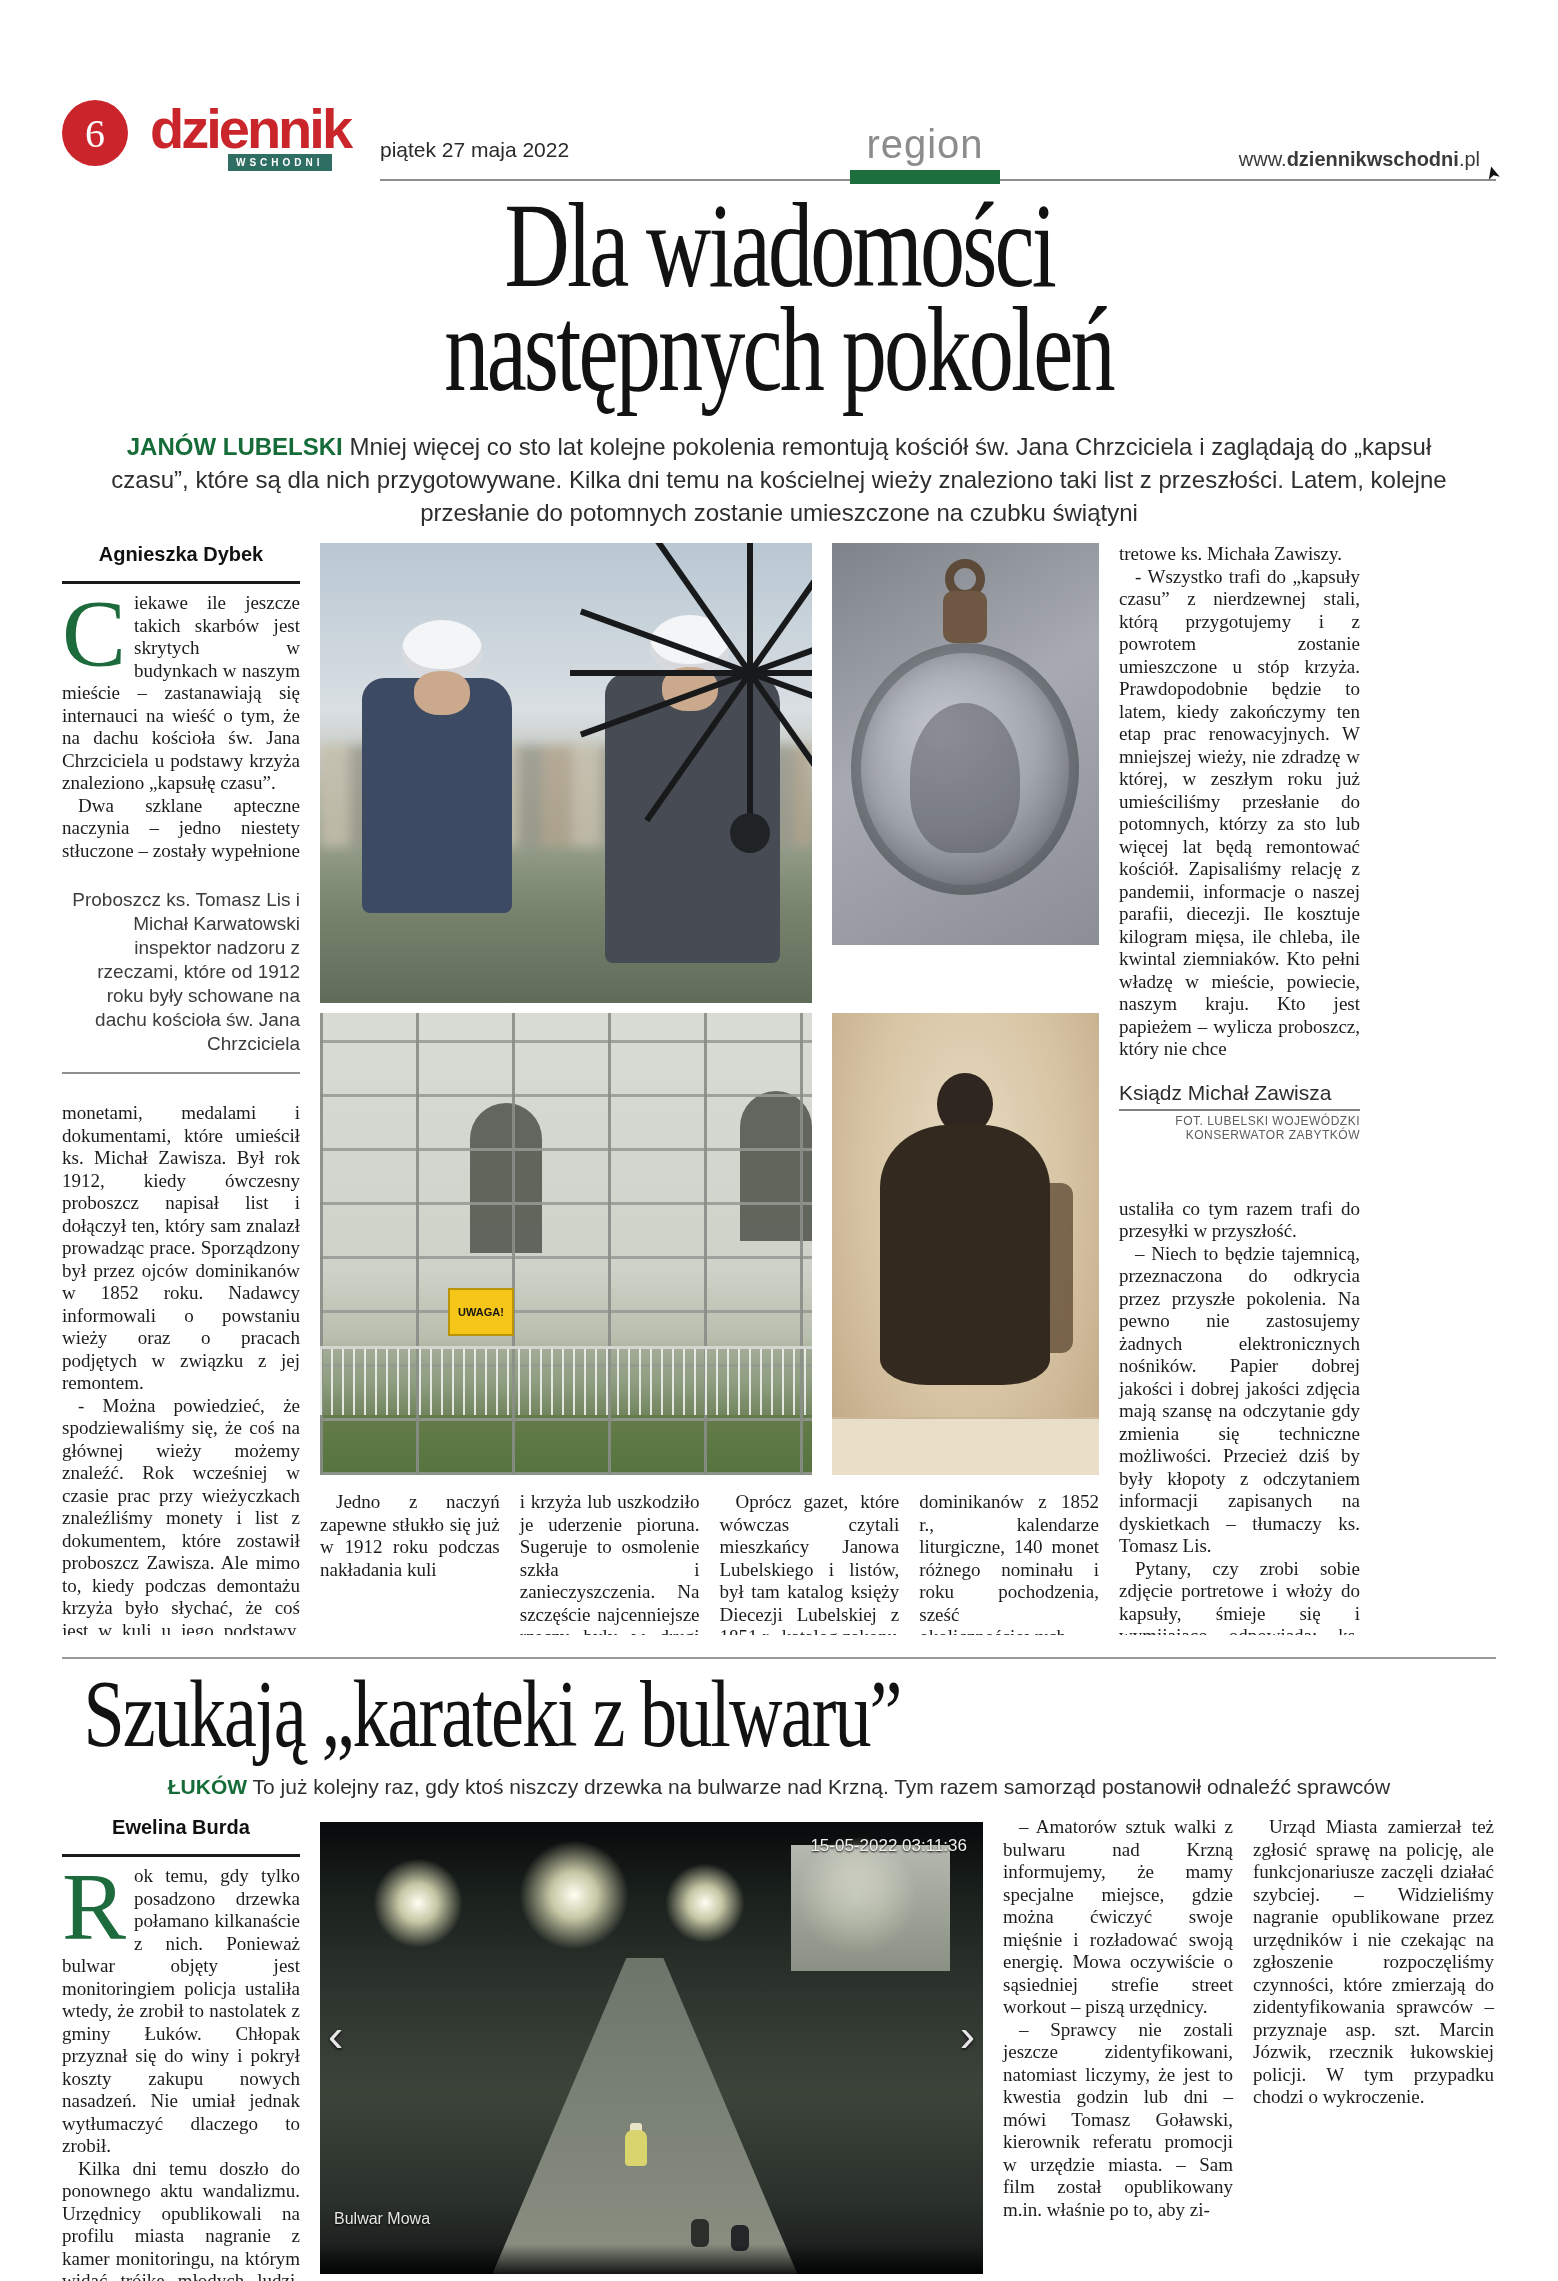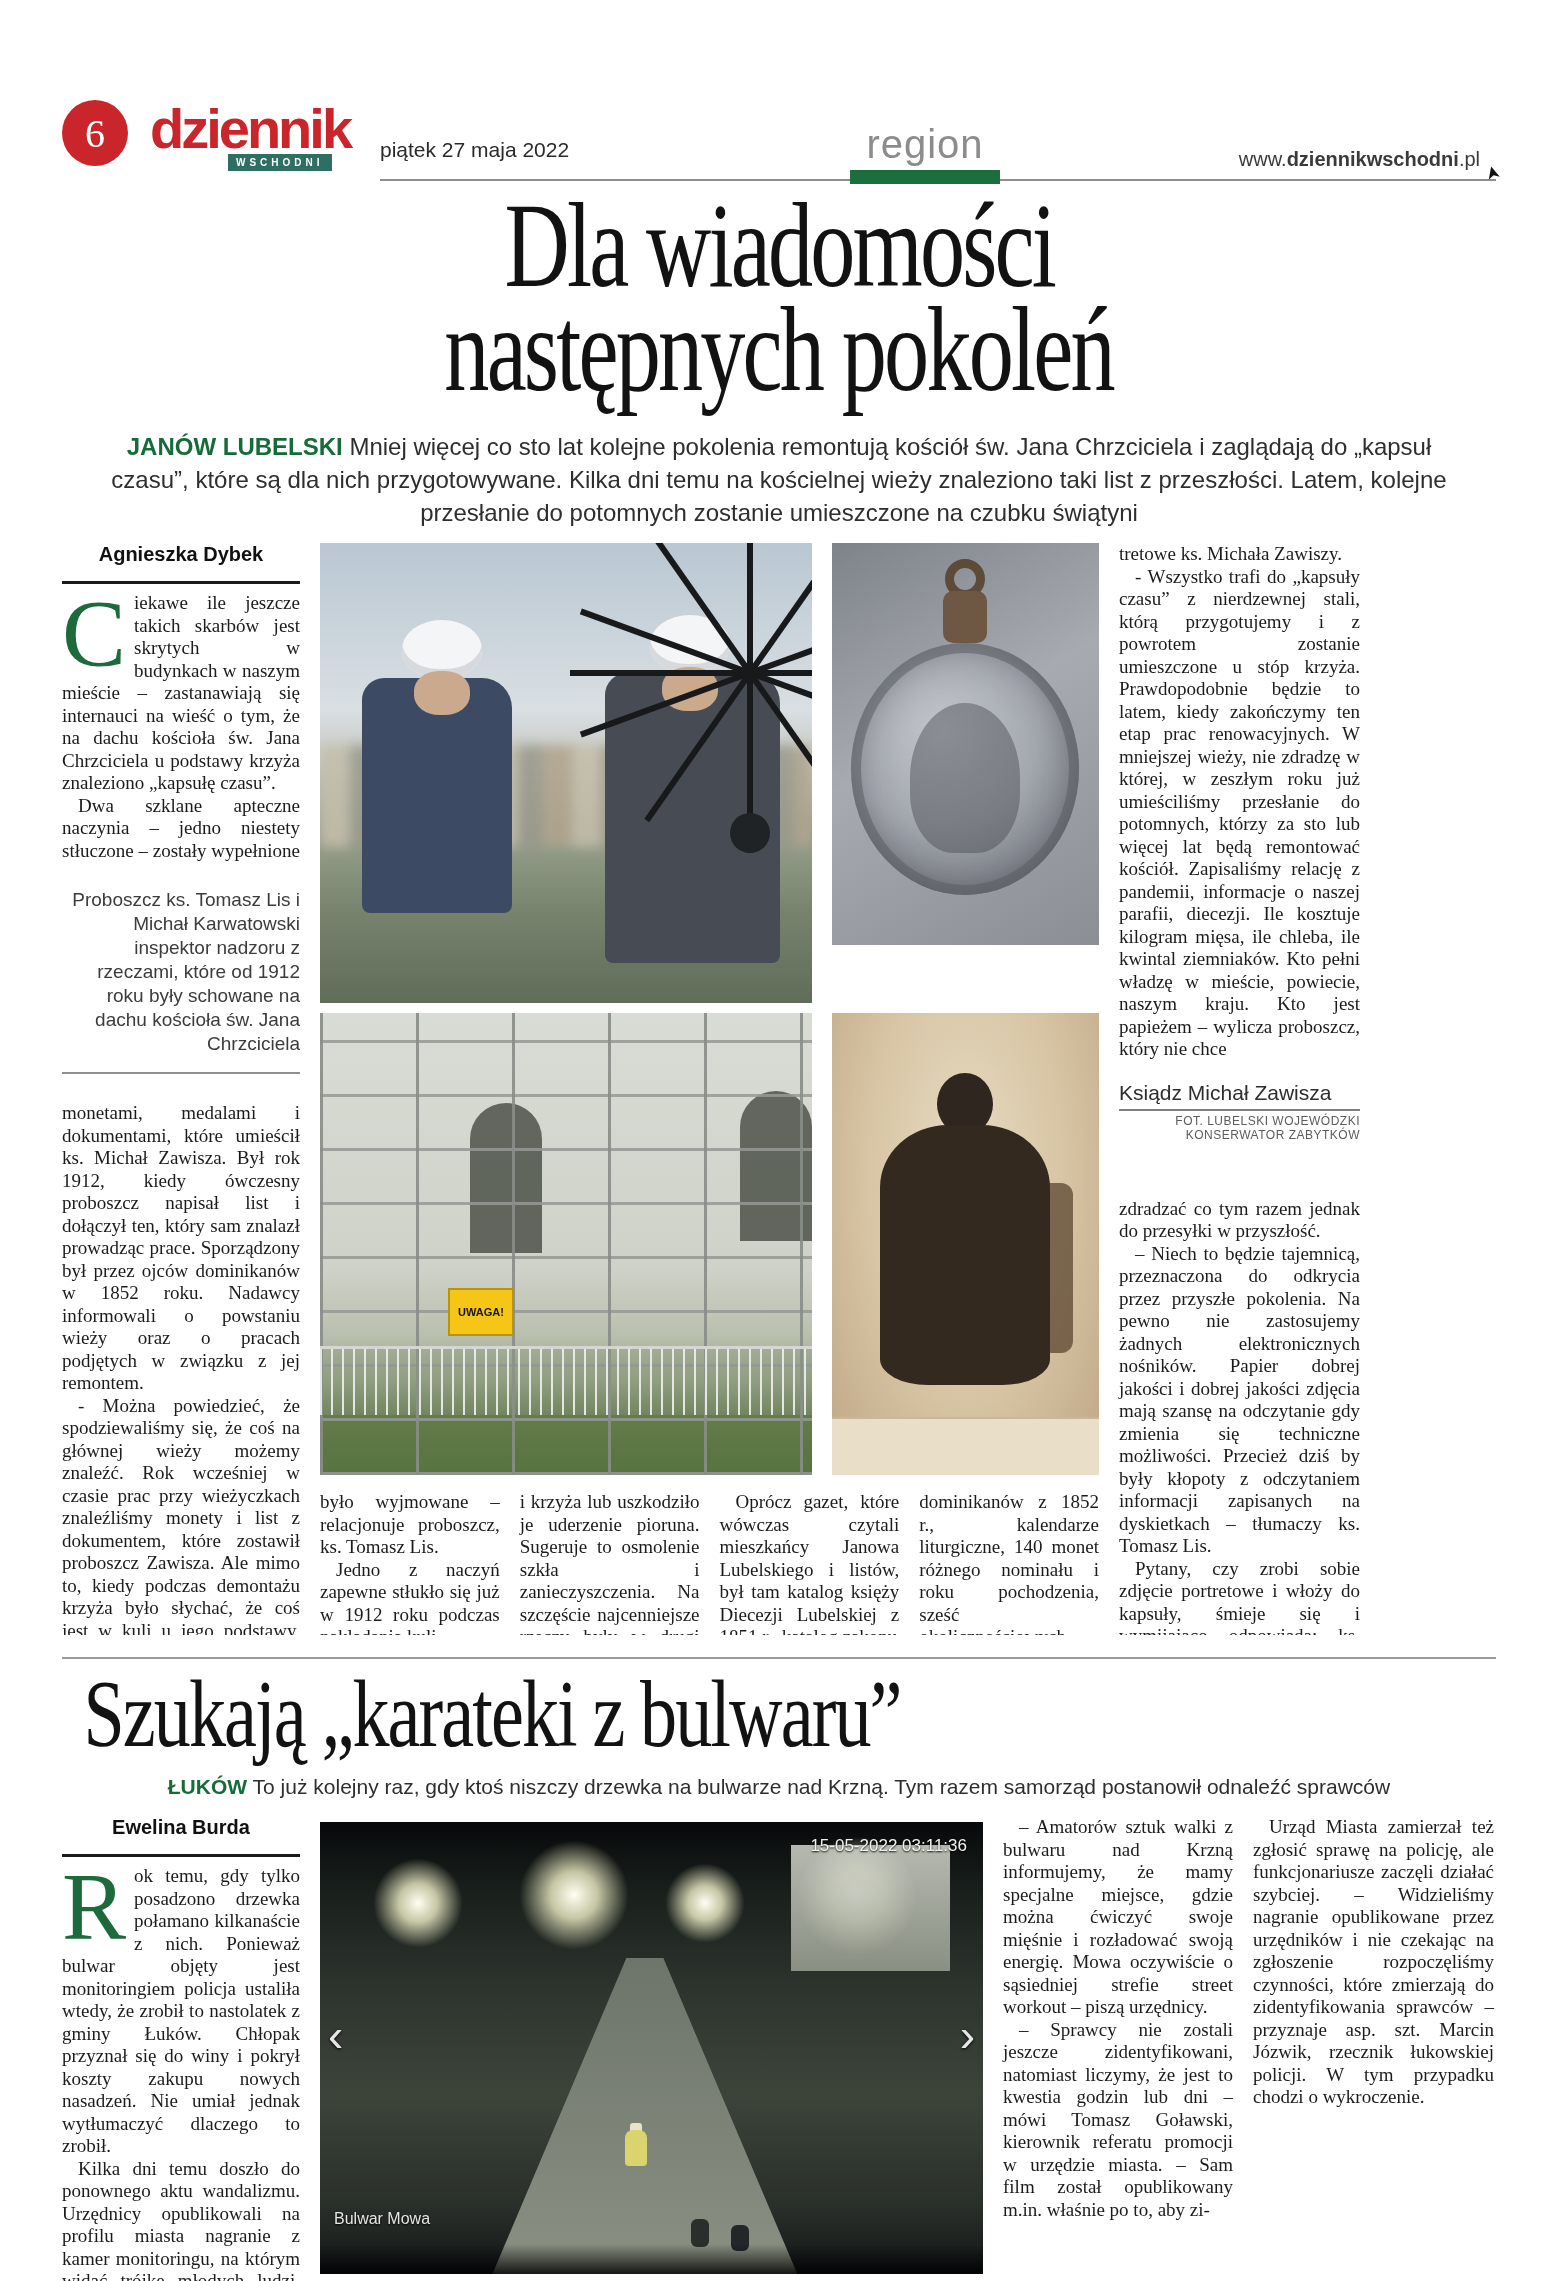--- a/index.html
+++ b/index.html
@@ -239,21 +239,20 @@
           </div>
           <div class="ph photoD">
             <div class="chair"></div>
             <div class="head"></div>
             <div class="cassock"></div>
             <div class="strip"></div>
           </div>
         </div>
         <div class="a1-bottom">
           <div class="bcol">
-            <p class="body">było wyjmowane – relacjonuje proboszcz, ks. Tomasz Lis.</p>
             <p class="body ind">Jedno z naczyń zapewne stłukło się już w 1912 roku podczas nakładania kuli</p>
           </div>
           <div class="bcol">
             <p class="body">i krzyża lub uszkodziło je uderzenie pioruna. Sugeruje to osmolenie szkła i zanieczyszczenia. Na szczęście najcenniejsze rzeczy były w drugi naczyniu.</p>
           </div>
           <div class="bcol">
             <p class="body ind">Oprócz gazet, które wówczas czytali mieszkańcy Janowa Lubelskiego i listów, był tam katalog księży Diecezji Lubelskiej z 1851 r., katalog zakonu</p>
           </div>
           <div class="bcol">
             <p class="body">dominikanów z 1852 r., kalendarze liturgiczne, 140 monet różnego nominału i roku pochodzenia, sześć okolicznościowych medali oraz zdjęcie por-</p>
@@ -261,21 +260,21 @@
         </div>
       </div>
 
       <div class="col-right">
         <p class="body">tretowe ks. Michała Zawiszy.</p>
         <p class="body ind">- Wszystko trafi do „kapsuły czasu” z nierdzewnej stali, którą przygotujemy i z powrotem zostanie umieszczone u stóp krzyża. Prawdopodobnie będzie to latem, kiedy zakończymy ten etap prac renowacyjnych. W mniejszej wieży, nie zdradzę w której, w zeszłym roku już umieściliśmy przesłanie do potomnych, którzy za sto lub więcej lat będą remontować kościół. Zapisaliśmy relację z pandemii, informacje o naszej parafii, diecezji. Ile kosztuje kilogram mięsa, ile chleba, ile kwintal ziemniaków. Kto pełni władzę w mieście, powiecie, naszym kraju. Kto jest papieżem – wylicza proboszcz, który nie chce</p>
         <div class="cap-block1">
           <div class="cap-priest-title">Ksiądz Michał Zawisza</div>
           <div class="credit">FOT. LUBELSKI WOJEWÓDZKI KONSERWATOR ZABYTKÓW</div>
         </div>
-        <p class="body">zdradzać co tym razem jednak do przesyłki w przyszłość.</p>
+        <p class="body">ustaliła co tym razem trafi do przesyłki w przyszłość.</p>
         <p class="body ind">– Niech to będzie tajemnicą, przeznaczona do odkrycia przez przyszłe pokolenia. Na pewno nie zastosujemy żadnych elektronicznych nośników. Papier dobrej jakości i dobrej jakości zdjęcia mają szansę na odczytanie gdy zmienia się techniczne możliwości. Przecież dziś by były kłopoty z odczytaniem informacji zapisanych na dyskietkach – tłumaczy ks. Tomasz Lis.</p>
         <p class="body ind">Pytany, czy zrobi sobie zdjęcie portretowe i włoży do kapsuły, śmieje się i wymijająco odpowiada: ks. Michał Zawisza zdjęcie umieścił.</p>
       </div>
     </div>
 
     <div class="divider"></div>
 
     <div class="hl2">
       <span class="ln">Szukają „karateki z bulwaru”</span>
     </div>

